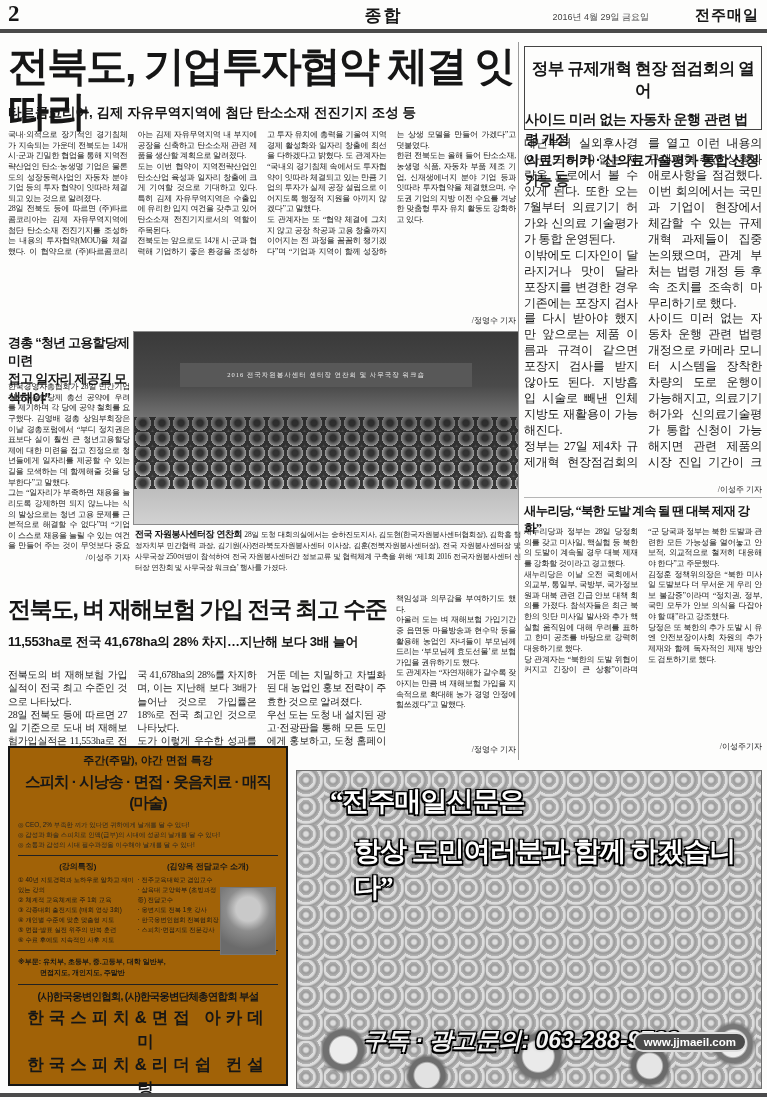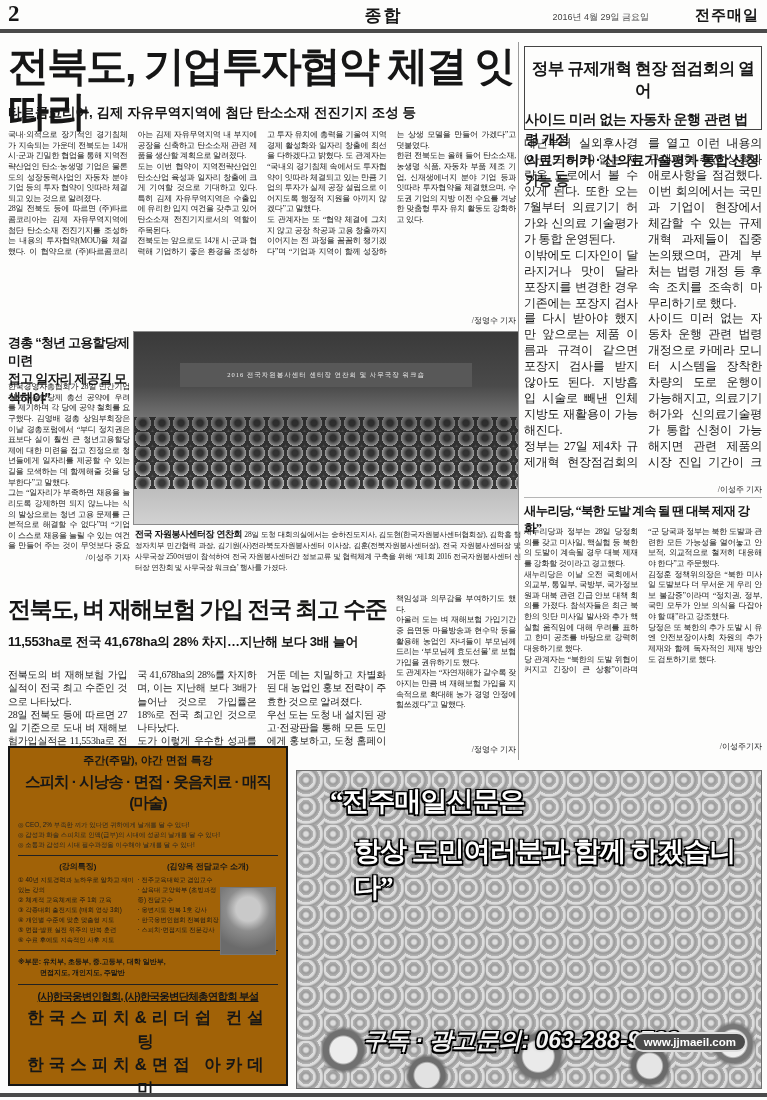--- a/index.html
+++ b/index.html
@@ -76,21 +76,21 @@
   .ad-col-l{width:46%;}
   .ad-col-r{width:54%;position:relative;}
   .ad-col-head{text-align:center;font-size:8px;font-weight:bold;margin-bottom:3px;}
   .ad-items{font-size:6.3px;line-height:1.6;}
   .ad-col-r .ad-items{width:62%;}
   #instructor-photo{position:absolute;right:2px;top:26px;width:54px;height:66px;
       background:radial-gradient(circle at 50% 32%, #c9c9c9 0 12px, #8d8d8d 22px, #6b6b6b 40px);
       border:1px solid #777;}
   .ad-note{font-size:7px;font-weight:bold;line-height:1.6;}
   .ad-note .indent{padding-left:22px;}
-  .ad-affil{text-align:center;font-size:10.5px;font-weight:800;letter-spacing:-0.8px;margin:3px 0 2px;text-decoration:underline;}
+  .ad-affil{text-align:center;font-size:10.5px;font-weight:800;letter-spacing:-0.8px;margin:3px 0 2px;}
   .ad-org{text-align:center;font-size:16.5px;font-weight:800;letter-spacing:5px;line-height:1.45;}
 
   
   #promo-ad{left:296px;top:770px;width:464px;height:317px;border:1px solid #6e6e6e;overflow:hidden;
      background:
        radial-gradient(circle at 10% 88%, #ededed 0 13px, #707070 15px 20px, rgba(0,0,0,0) 24px),
        radial-gradient(circle at 28% 96%, #e2e2e2 0 12px, #6d6d6d 14px 18px, rgba(0,0,0,0) 22px),
        radial-gradient(circle at 52% 90%, #eaeaea 0 15px, #747474 17px 22px, rgba(0,0,0,0) 27px),
        radial-gradient(circle at 76% 93%, #e5e5e5 0 12px, #6a6a6a 14px 18px, rgba(0,0,0,0) 22px),
        radial-gradient(circle at 94% 86%, #efefef 0 13px, #787878 15px 19px, rgba(0,0,0,0) 23px),
@@ -206,22 +206,22 @@
         <div id="instructor-photo"></div>
       </div>
     </div>
     <hr class="ad-hr">
     <div class="ad-note">
       <div>※부문: 유치부, 초등부, 중.고등부, 대학 일반부,</div>
       <div class="indent">면접지도, 개인지도, 주말반</div>
     </div>
     <hr class="ad-hr">
     <div class="ad-affil">(사)한국웅변인협회, (사)한국웅변단체총연합회 부설</div>
+    <div class="ad-org">한국스피치&amp;면접 아카데미</div>
     <div class="ad-org">한국스피치&amp;리더쉽 컨설팅</div>
-    <div class="ad-org">한국스피치&amp;면접 아카데미</div>
 
   </div>
 
   <div class="abs" id="promo-ad">
     <div class="promo-line" id="promo-line1">“전주매일신문은</div>
     <div class="promo-line" id="promo-line2">항상 도민여러분과 함께 하겠습니다”</div>
     <div class="sans" id="promo-contact">구독 · 광고문의: 063-288-9700</div>
     <div class="sans" id="promo-site">www.jjmaeil.com</div>
   </div>
 

